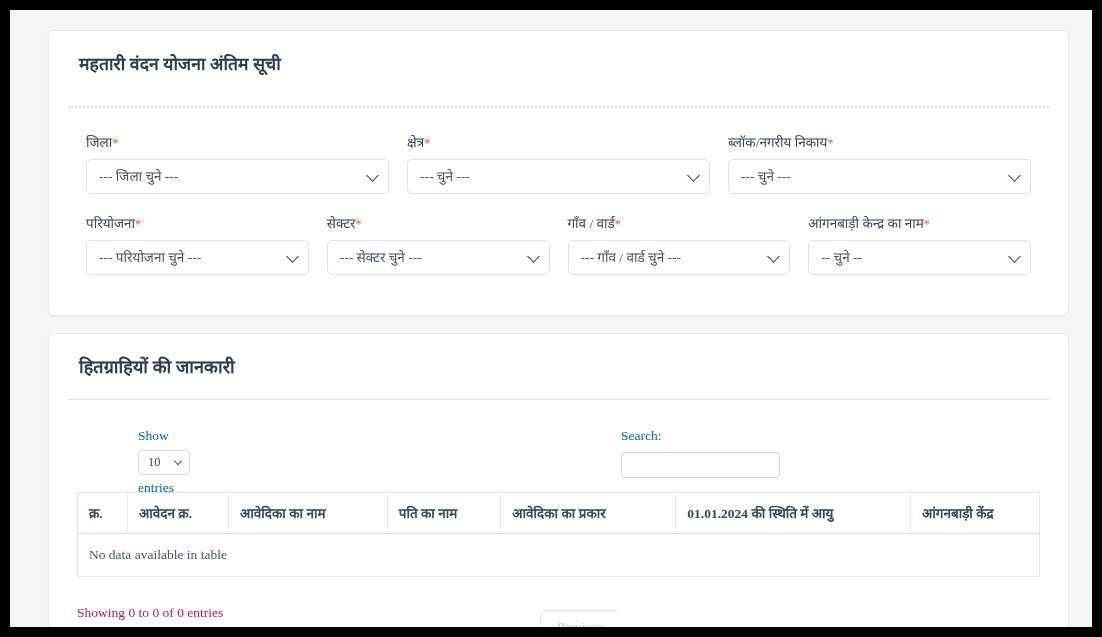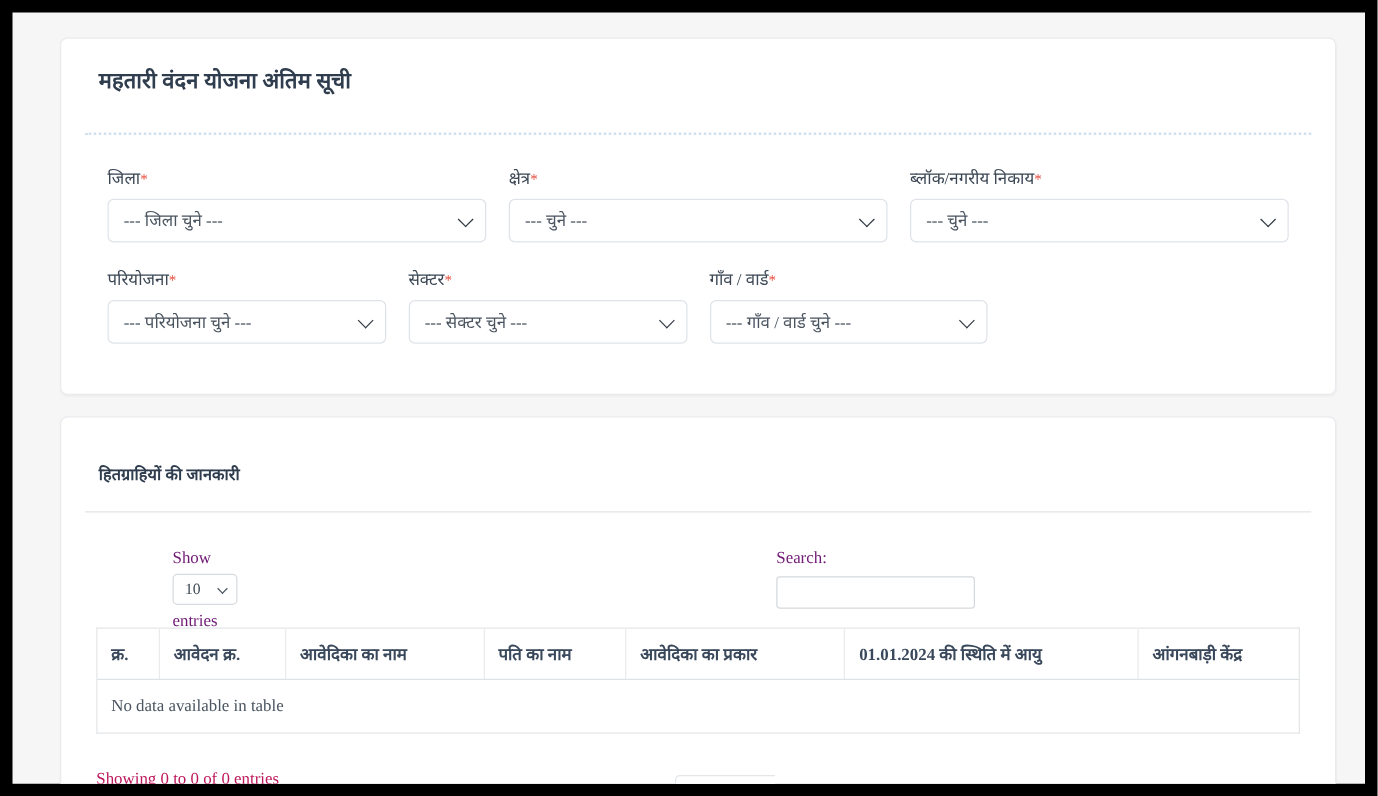--- a/index.html
+++ b/index.html
@@ -48,21 +48,21 @@
 
   .card-title {
     font-size: 17.5px;
     font-weight: bold;
     color: #2f3d4e;
     letter-spacing: 0.1px;
     line-height: 1.3;
   }
 
   #filter-card .card-title { padding-left: 11px; }
-  #beneficiary-card .card-title { font-size: 13px; padding-left: 11px; margin-top: 16px; }
+  #beneficiary-card .card-title { font-size: 18px; padding-left: 11px; }
 
   .divider-dotted {
     margin-top: 30px;
     border-top: 2px dotted #cfe0ef;
     height: 0;
   }
 
   .divider-solid {
     margin-top: 20px;
     border-top: 1px solid #e2e3e5;
@@ -132,21 +132,21 @@
   }
 
   .dt-length {
     position: absolute;
     left: 70px;
     top: 0;
   }
 
   .dt-label {
     font-size: 13.5px;
-    color: #701a75;
+    color: #0369a1;
     line-height: 1.45;
   }
 
   .len-select {
     position: relative;
     display: inline-flex;
     align-items: center;
     height: 25px;
     width: 52px;
     border: 1px solid #d7dbdf;
@@ -339,20 +339,29 @@
       <div class="field">
         <div class="field-label">
           <span>गाँव / वार्ड</span><span class="req">*</span>
         </div>
         <div class="select-box">
           <span class="select-value">--- गाँव / वार्ड चुने ---</span>
           <span class="chev"></span>
         </div>
       </div>
 
+      <div class="field">
+        <div class="field-label">
+          <span>आंगनबाड़ी केन्द्र का नाम</span><span class="req">*</span>
+        </div>
+        <div class="select-box">
+          <span class="select-value">-- चुने --</span>
+          <span class="chev"></span>
+        </div>
+      </div>
 
     </div>
   </section>
 
   <section class="card" id="beneficiary-card">
 
     <h2 class="card-title">हितग्राहियों की जानकारी</h2>
 
     <div class="divider-solid"></div>
 

